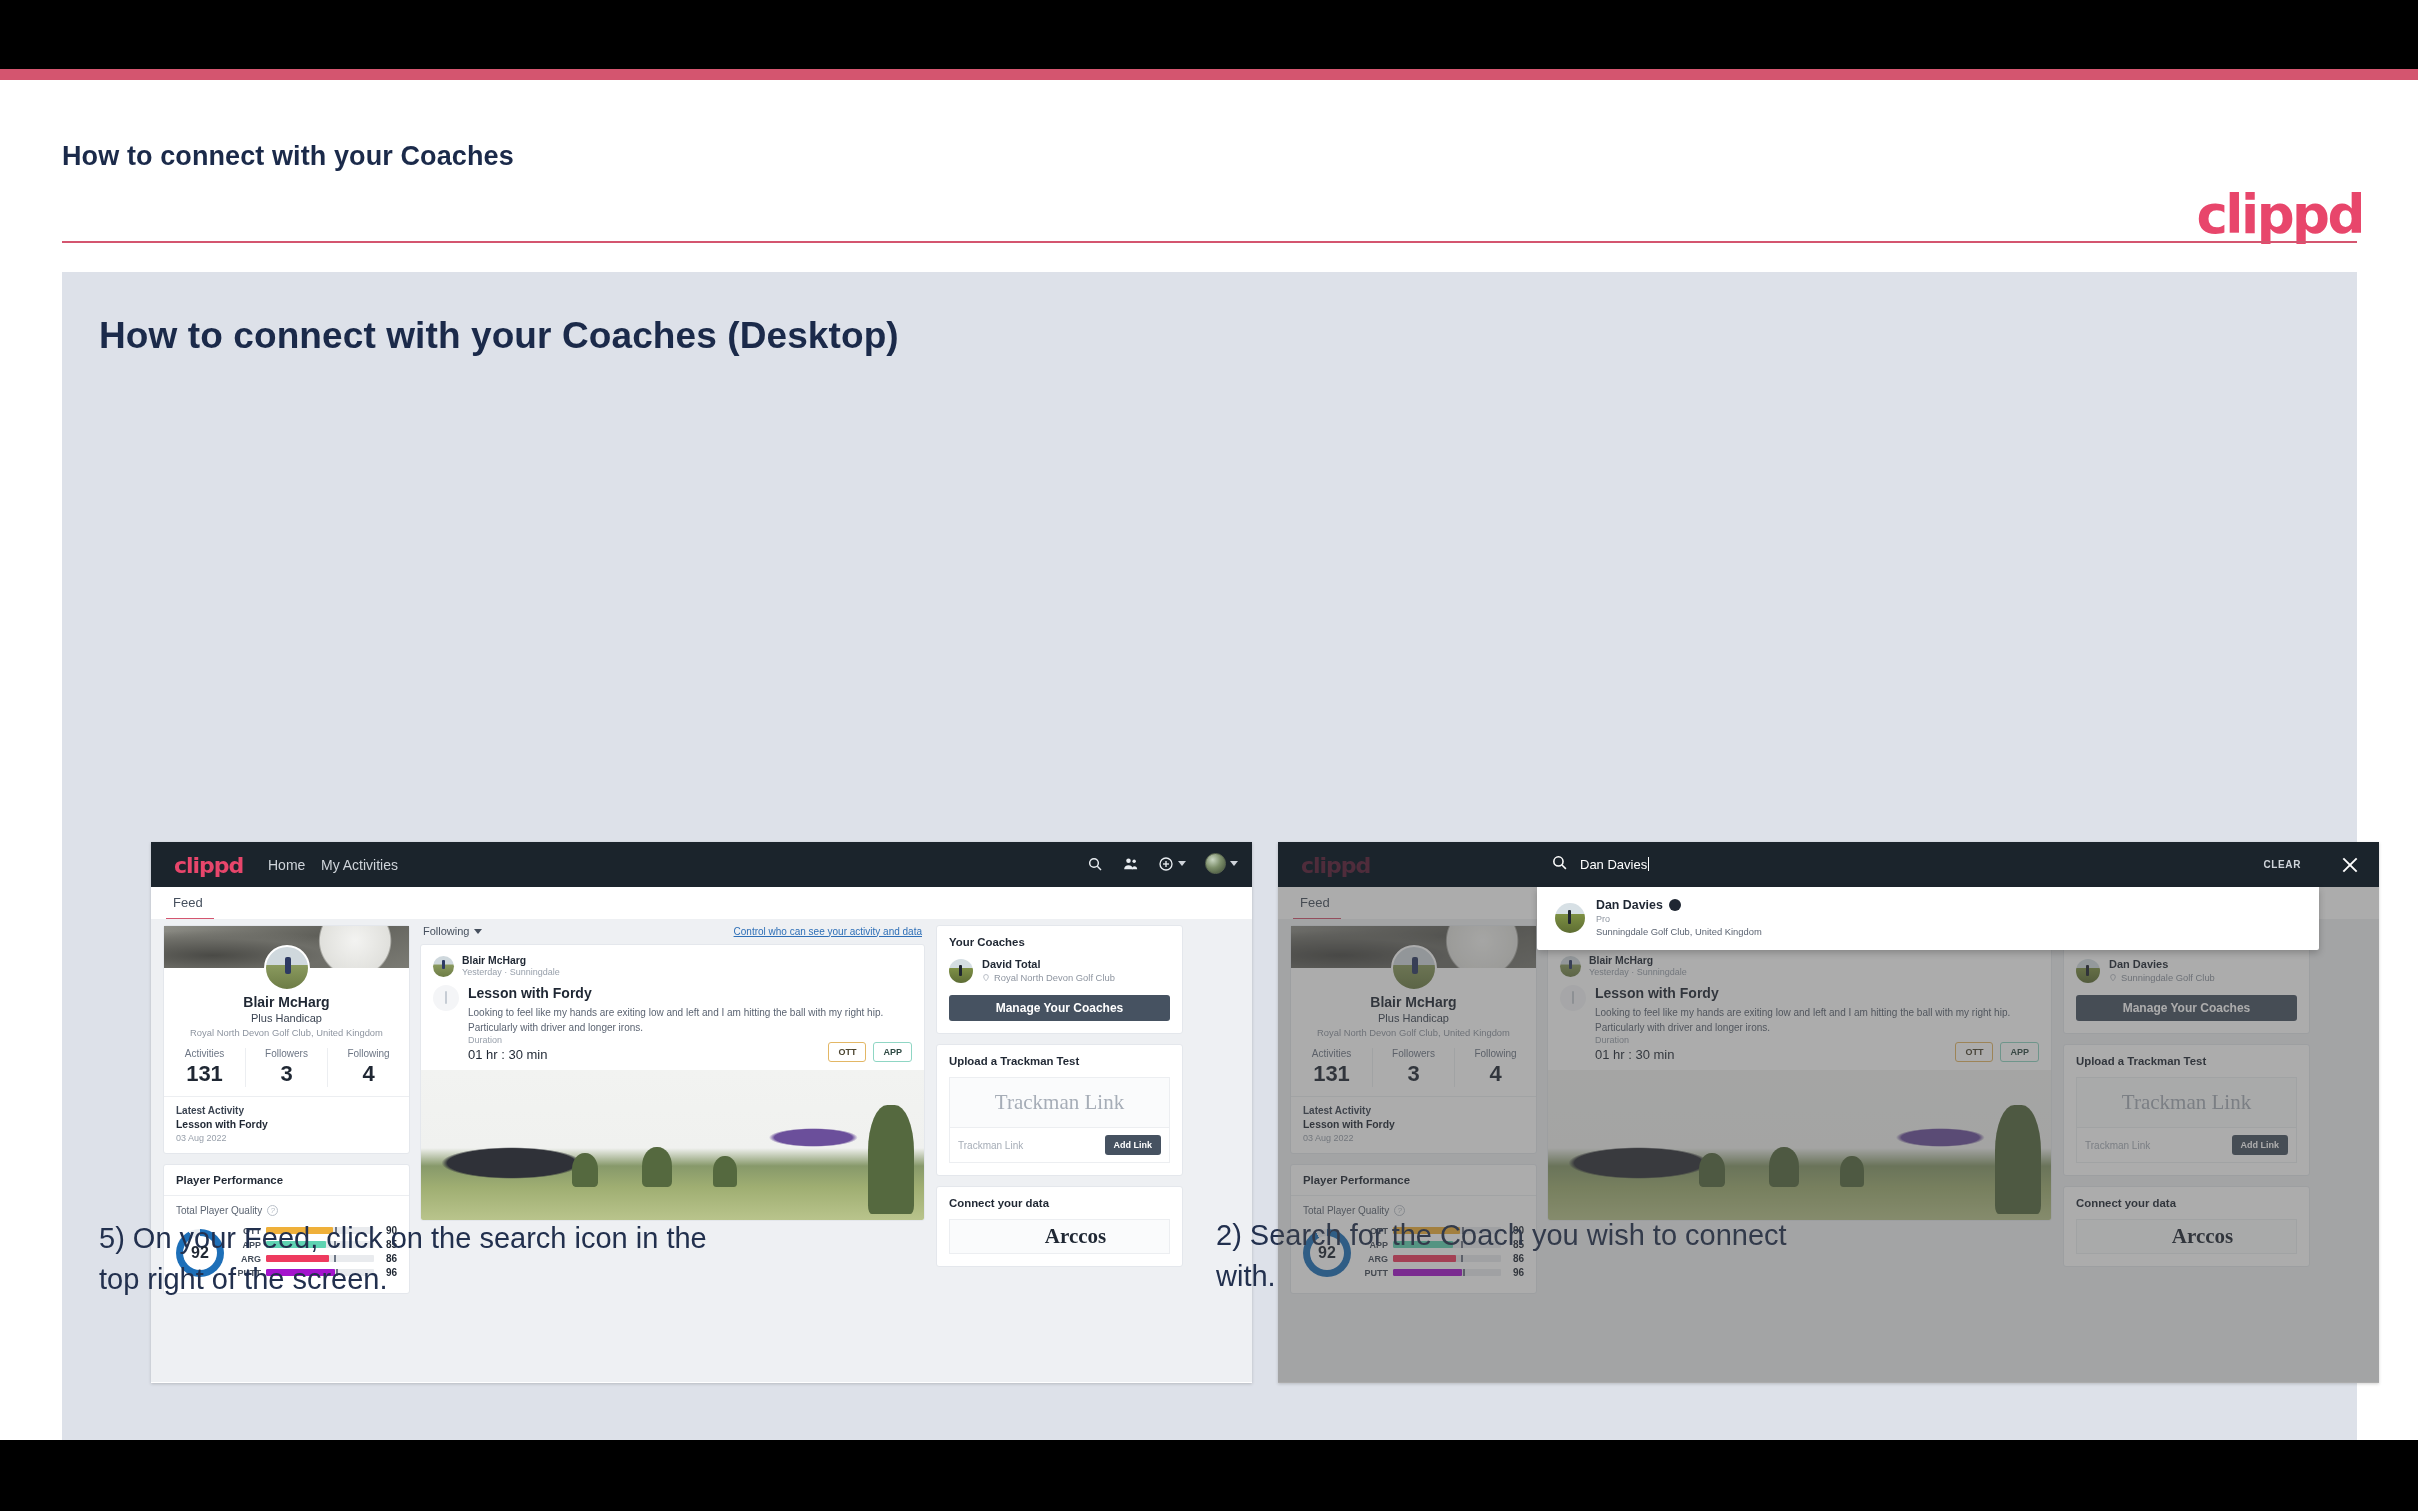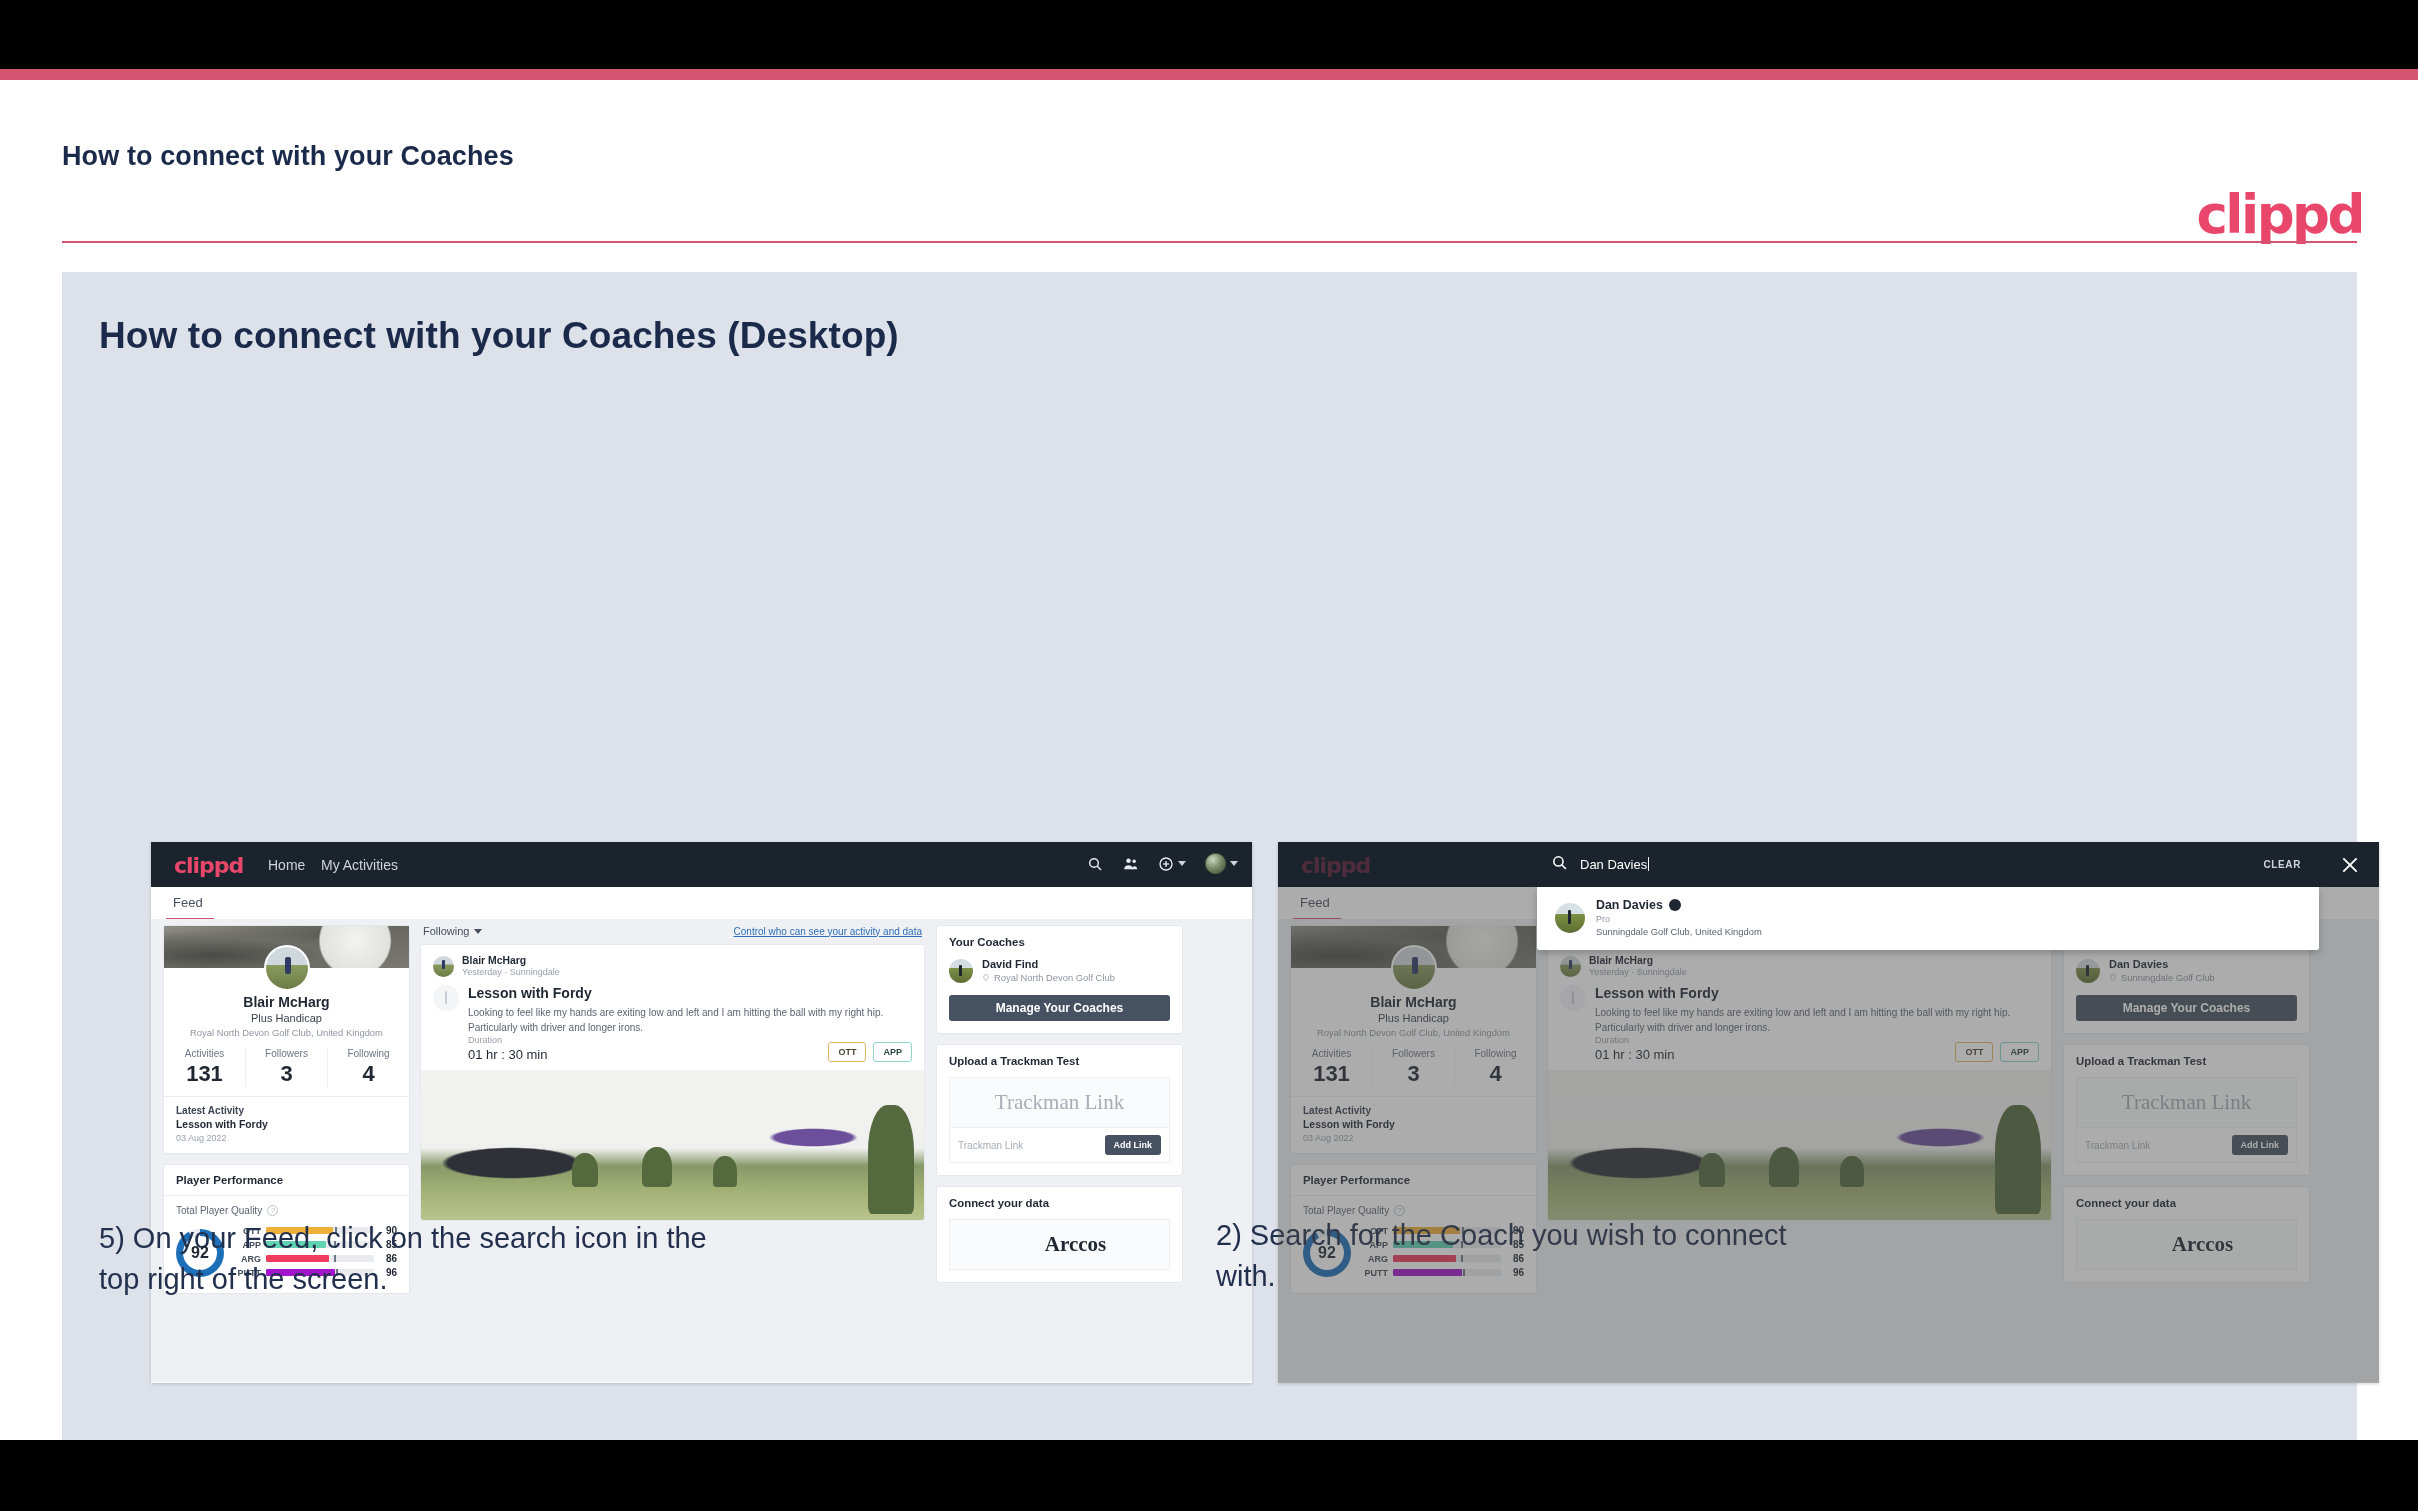--- a/index.html
+++ b/index.html
@@ -196,21 +196,21 @@
   }
   .tm-box {
     margin-top:10px; border:1px solid #eceef1; background:#fafbfc; height:51px;
     display:flex; align-items:center; justify-content:center;
     font-family:"Liberation Serif", serif; font-size:21px; color:#a6adb7;
   }
   .tm-row { display:flex; align-items:center; justify-content:space-between; border:1px solid #eceef1; border-top:none; padding:7px 8px; }
   .tm-ph { font-size:10px; color:#a6adb7; }
   .btn-add { background:#465261; color:#fff; font-size:9px; font-weight:700; border:none; border-radius:3px; padding:5px 9px; cursor:pointer; }
   .arccos-box {
-    margin-top:10px; border:1px solid #eceef1; background:#fafbfc; height:51px;
+    margin-top:10px; border:1px solid #eceef1; background:#fafbfc; height:35px;
     display:flex; align-items:center; justify-content:center;
     font-family:"Liberation Serif", serif; font-size:21px; font-weight:700; color:#1f2733;padding-left:32px;
   }
 
   
   .dimmer { position:absolute; left:0; top:45px; width:100%; height:496px; background:rgba(70,70,70,.45); z-index:5; }
   .searchbar {
     position:absolute; left:259px; top:0; width:782px; height:45px;
     background:#1b242c; z-index:7; display:flex; align-items:center; padding:0 0 0 14px;
   }
@@ -410,21 +410,21 @@
             </div>
           </div>
         </div>
 
         <div class="col-right">
           <div class="rcard">
             <div class="rtitle">Your Coaches</div>
             <div class="coach-row">
               <i class="avatar-coach"></i>
               <div>
-                <div class="coach-name">David Find</div>
+                <div class="coach-name">David Total</div>
                 <div class="coach-club">
                   <svg width="8" height="9" viewBox="0 0 24 24" fill="none" stroke="#a8afb9" stroke-width="2.4">
                     <path d="M12 22s7-7.2 7-12a7 7 0 1 0-14 0c0 4.8 7 12 7 12z"></path>
                   </svg>
                   <span>Royal North Devon Golf Club</span>
                 </div>
               </div>
             </div>
             <button class="btn-dark">Manage Your Coaches</button>
           </div>

